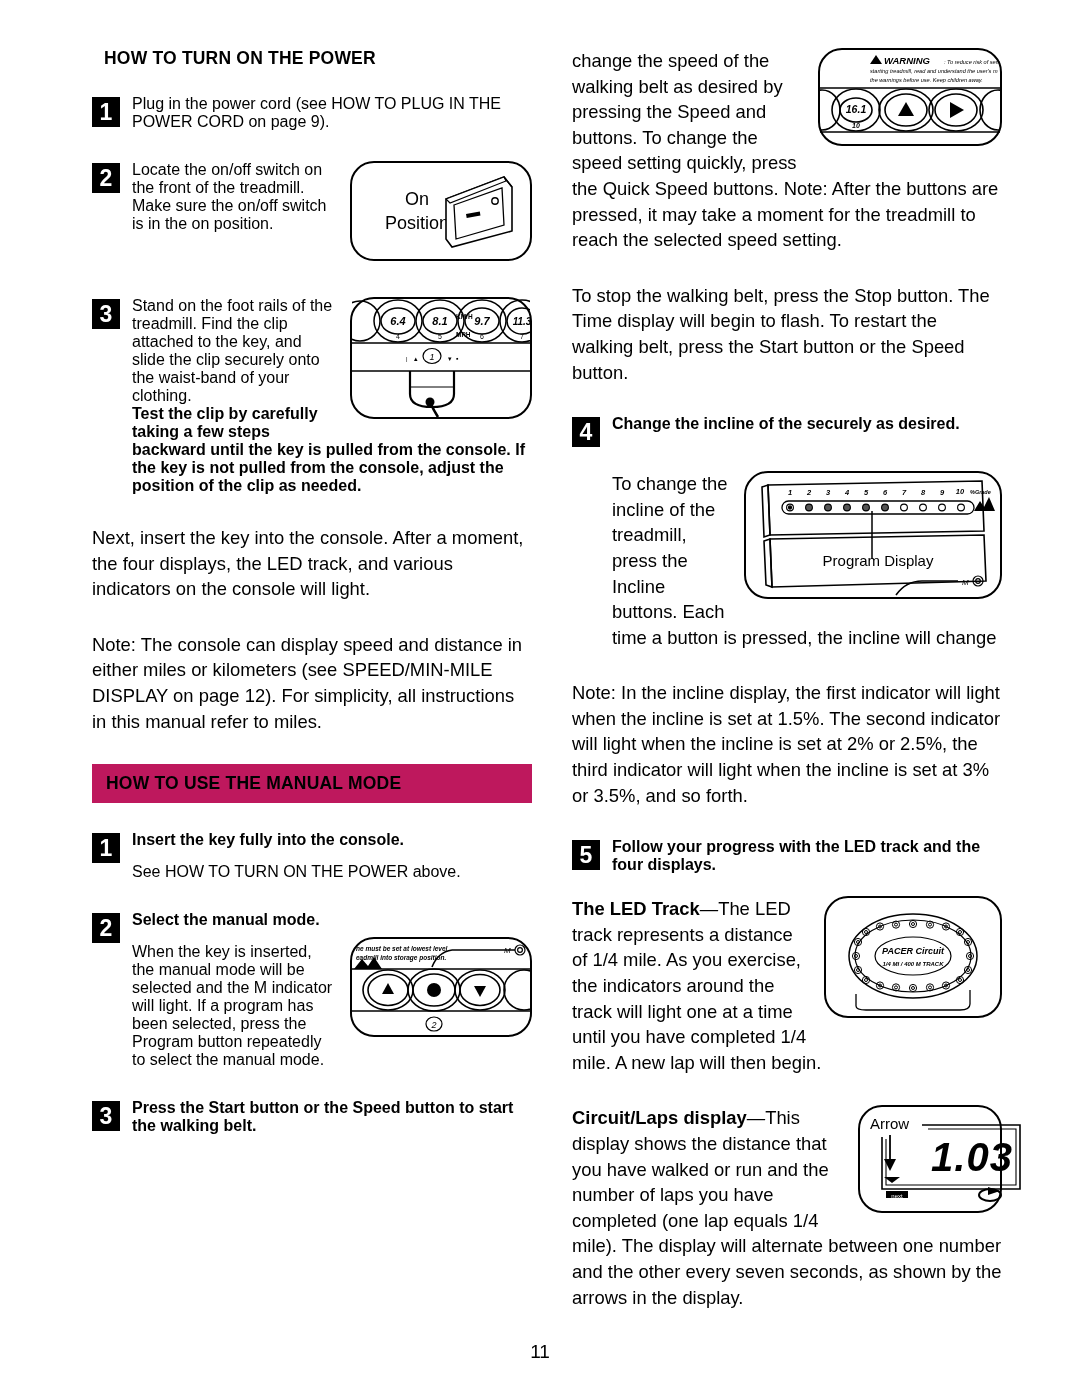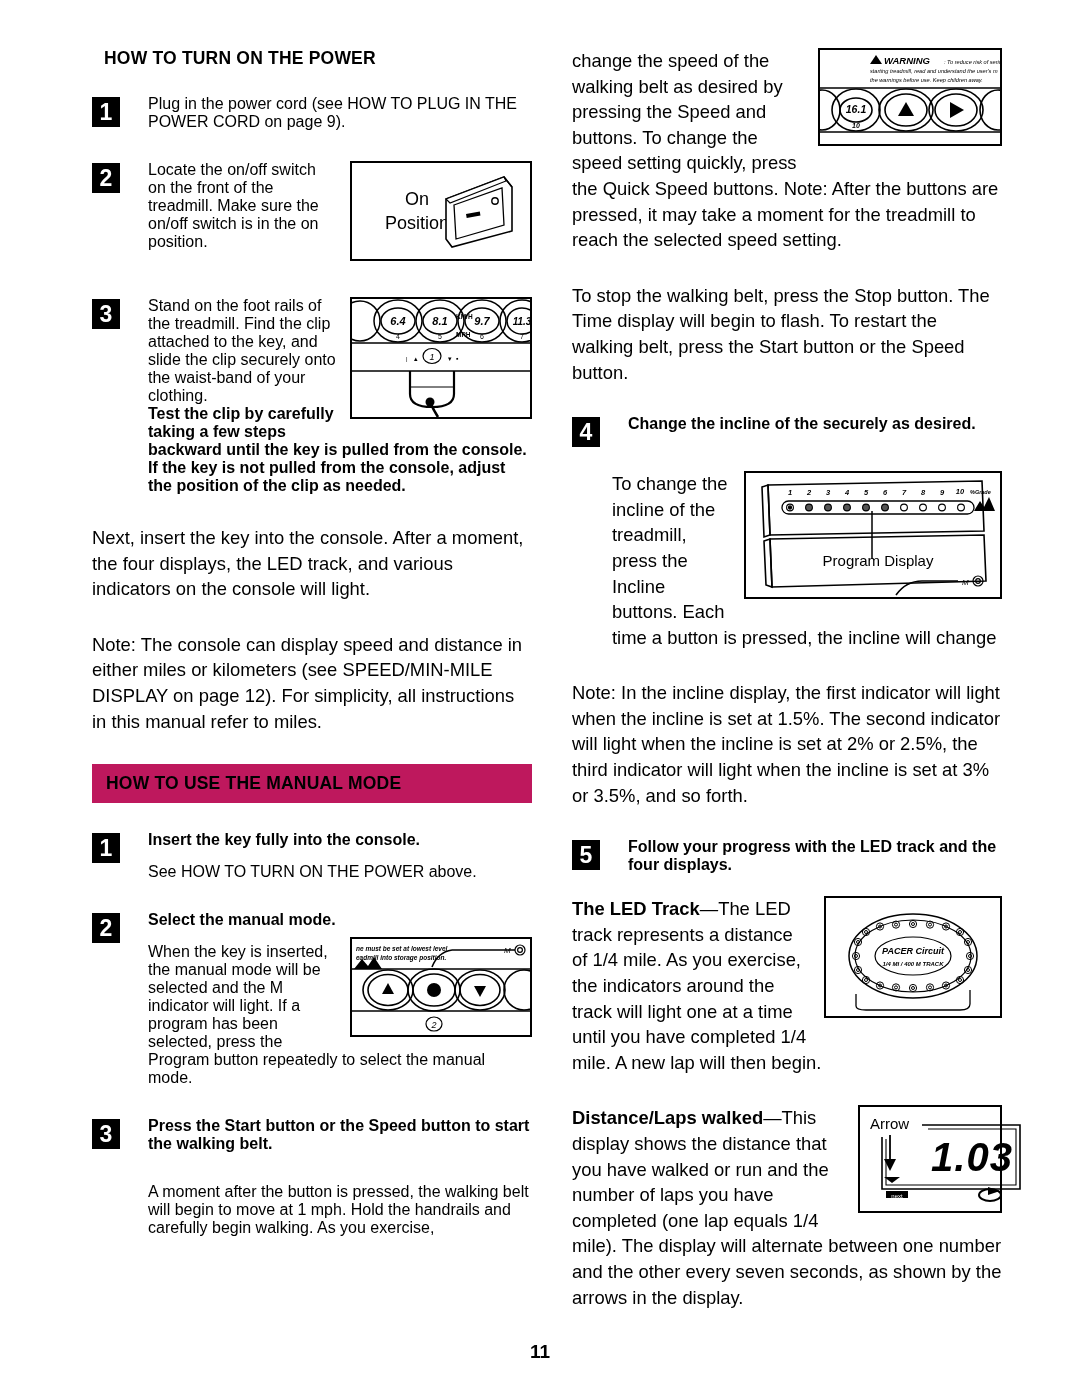--- a/index.html
+++ b/index.html
@@ -73,35 +73,36 @@
     height: 30px;
     background: #000;
     color: #fff;
     font-size: 23px;
     font-weight: bold;
     line-height: 30px;
     text-align: center;
     font-family: "Liberation Sans", sans-serif;
   }
   .step-body {
-    padding-left: 56px;
+    padding-left: 40px;
   }
   .step-body.bold { font-weight: bold; }
   .b { font-weight: bold; }
 
   
   .fig {
     border: 2px solid #000;
     background: #fff;
     box-sizing: border-box;
     position: relative;
   }
   .fig-right {
     float: right;
     margin: 0 0 6px 12px;
+    border-radius: 24px;
   }
 
   .clearfix::after { content: ""; display: block; clear: both; }
 
   .sw-label {
     position: absolute;
     left: 22px;
     top: 50%;
     transform: translateY(-50%);
     font-size: 18px;
@@ -110,21 +111,21 @@
     width: 86px;
   }
 
   .footer-page {
     position: absolute;
     bottom: 34px;
     left: 0;
     width: 1080px;
     text-align: center;
     font-size: 19px;
-    font-weight: bold;
+    font-weight: normal;
   }
 
   svg { display: block; }
 </style>
 </head>
 <body>
 
 <div class="page">
   <div class="columns">
 
@@ -251,21 +252,20 @@
             <text x="82" y="89" font-size="9" font-style="italic" text-anchor="middle" font-family="Liberation Sans, sans-serif">2</text>
           </svg>
         </div>
 
         <div class="step-body gap-sm">When the key is inserted, the manual mode will be selected and the M indicator will light. If a program has been selected, press the Program button repeatedly to select the manual mode.</div>
       </div>
 
       <div class="step gap-lg">
         <div class="badge">3</div>
         <div class="step-body bold">Press the Start button or the Speed     button to start the walking belt.</div>
-        <div class="step-body gap-lg">A moment after the button is pressed, the walking belt will begin to move at 1 mph. Hold the handrails and carefully begin walking. As you exercise,</div>
       </div>
 
     </div>
 
     <div class="col col-right">
 
       <div class="clearfix">
         <div class="fig fig-right" style="width:184px;height:98px;">
           <svg width="180" height="94" viewBox="0 0 180 94">
             <polygon points="56,5 62,14 50,14" fill="#000"></polygon>
@@ -431,21 +431,21 @@
             <text x="37" y="90.5" font-size="6" fill="#fff" text-anchor="middle" font-family="Liberation Sans, sans-serif">next</text>
             <ellipse cx="130" cy="88" rx="11" ry="6" fill="none" stroke="#000" stroke-width="2"></ellipse>
             <polygon points="128,80 140,84 128,88" fill="#000"></polygon>
             <g font-size="40" font-weight="bold" font-style="italic" font-family="Liberation Sans, sans-serif">
               <text x="112" y="64" text-anchor="middle" letter-spacing="1">1.03</text>
             </g>
           </svg>
         </div>
 
         <p>
-          <span class="b">Distance/Laps walked</span><span>—This display shows the distance that you have walked or run and the number of laps you have completed (one lap equals 1/4 mile). The display will alternate between one number and the other every seven seconds, as shown by the arrows in the display.</span>
+          <span class="b">Circuit/Laps display</span><span>—This display shows the distance that you have walked or run and the number of laps you have completed (one lap equals 1/4 mile). The display will alternate between one number and the other every seven seconds, as shown by the arrows in the display.</span>
         </p>
       </div>
 
     </div>
   </div>
 
   <div class="footer-page">11</div>
 </div>
 
 </body></html>

